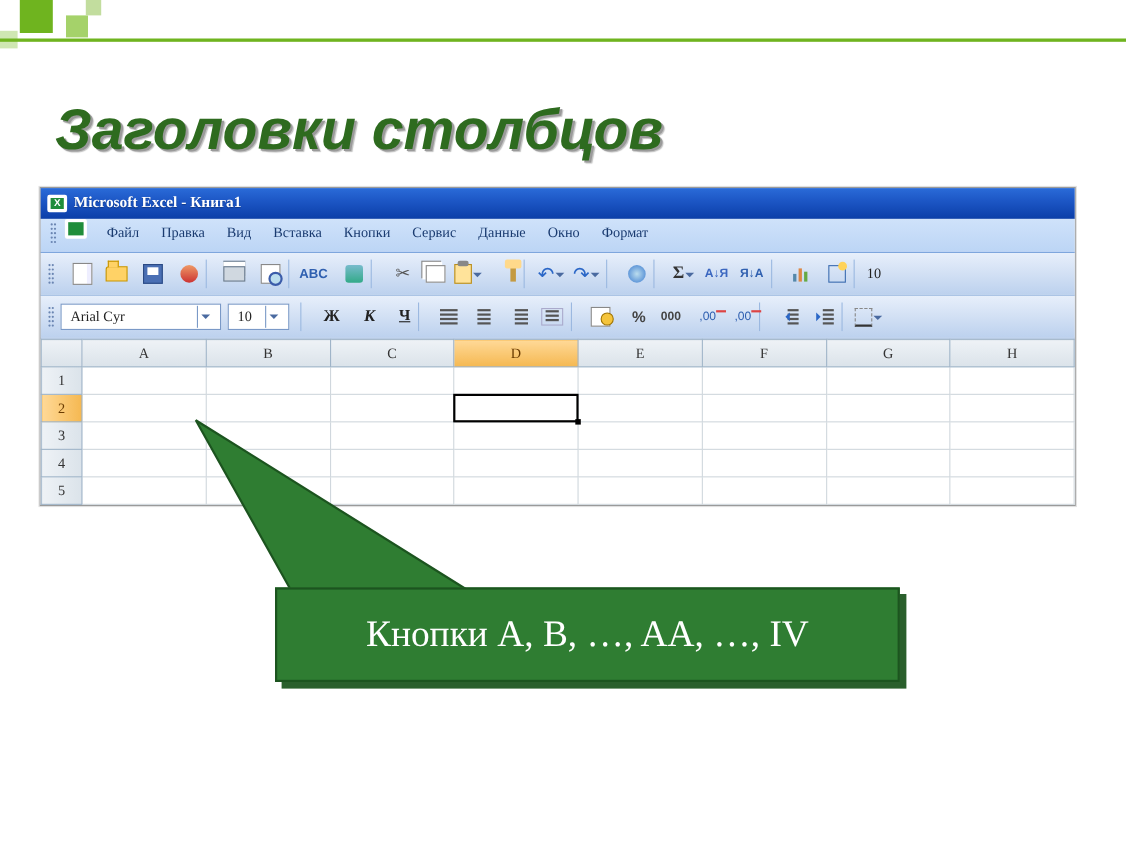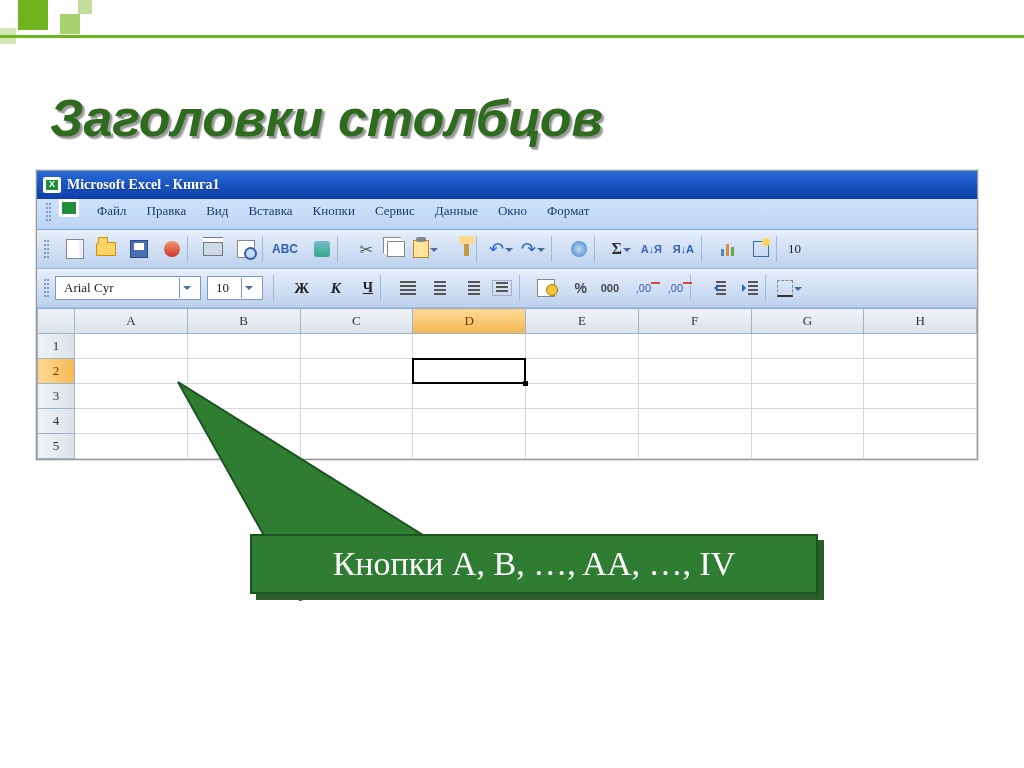--- a/index.html
+++ b/index.html
@@ -171,21 +171,21 @@
   th.row{width:34px;border:1px solid #9fb4c8;background:linear-gradient(90deg,#eef2f6,#dbe3ea);font:13px Tahoma;color:#333;}
   th.row.sel{background:linear-gradient(90deg,#ffd997,#f5b851);color:#6a3b00;}
   td.cell{height:22px;width:110px;border:1px solid #d0d7dd;background:#fff;}
   td.cell.active{position:relative;}
   td.cell.active .selbox{position:absolute;left:-1px;top:-1px;right:-1px;bottom:-1px;border:2px solid #000;}
   td.cell.active .fill{position:absolute;right:-3px;bottom:-3px;width:5px;height:5px;background:#000;}
 
   
   .callout-wrap{position:absolute;left:250px;top:534px;}
   .callout{
-    width:540px; padding:9px 12px; text-align:center;
+    width:540px; padding:22px 12px; text-align:center;
     background:#2f7d32; border:2px solid #1c541f;
     box-shadow:6px 6px 0 #2a5f2c;
     color:#fff; font: 34px "Times New Roman", serif;
   }
 </style>
 </head>
 <body>
 
 <div class="decor">
   <div class="sq a"></div>

